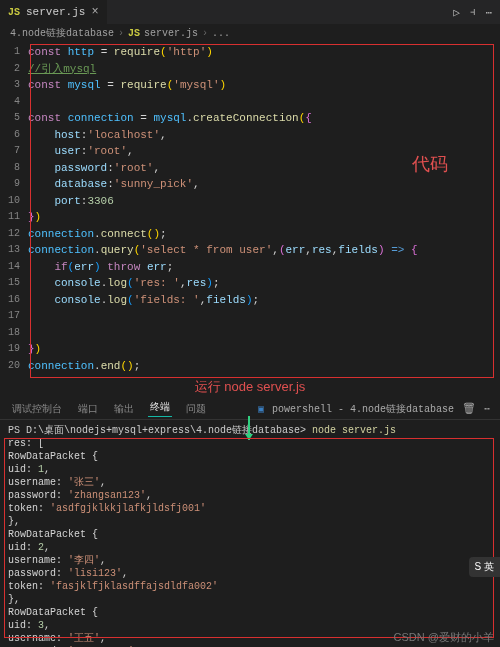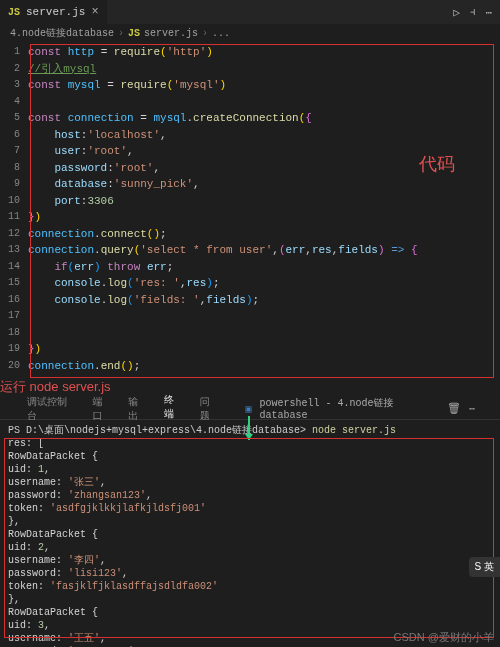--- a/index.html
+++ b/index.html
@@ -52,21 +52,21 @@
     padding: 2px 0;
   }
   .red-box-code {
     position: absolute;
     top: 2px; left: 30px; right: 6px; height: 334px;
     border: 1px solid #d83030;
     pointer-events: none;
   }
   .code-label {
     position: absolute;
-    top: 110px; right: 45px;
+    top: 110px; right: 52px;
     color: #e05050;
     font-size: 18px;
     font-family: sans-serif;
   }
   .line { display: flex; height: 16.5px; line-height: 16.5px; }
   .ln {
     width: 28px;
     text-align: right;
     padding-right: 8px;
     color: #858585;
@@ -81,32 +81,33 @@
   .str { color: #ce9178; text-align: right; }
   .fn { color: #dcdcaa; }
   .num { color: #b5cea8; }
   .cmt { color: #6a9955; text-decoration: underline; }
   .punc { color: #d4d4d4; }
   .paren-y { color: #ffd700; }
   .paren-p { color: #da70d6; }
   .paren-b { color: #179fff; }
 
   .run-label {
+    text-align: center;
     color: #e05050;
     font-size: 13px;
     font-family: sans-serif;
     padding: 2px 0;
   }
 
   .terminal-tabs {
     height: 22px;
     display: flex;
     align-items: center;
     gap: 12px;
-    padding: 0 25px;
+    padding: 0 10px;
     font-size: 10px;
     color: #888;
     border-bottom: 1px solid #333;
   }
   .terminal-tabs .ttab { padding: 0 2px; }
   .terminal-tabs .ttab.active {
     color: #e0e0e0;
     border-bottom: 1px solid #14b8a6;
     padding-bottom: 2px;
   }

